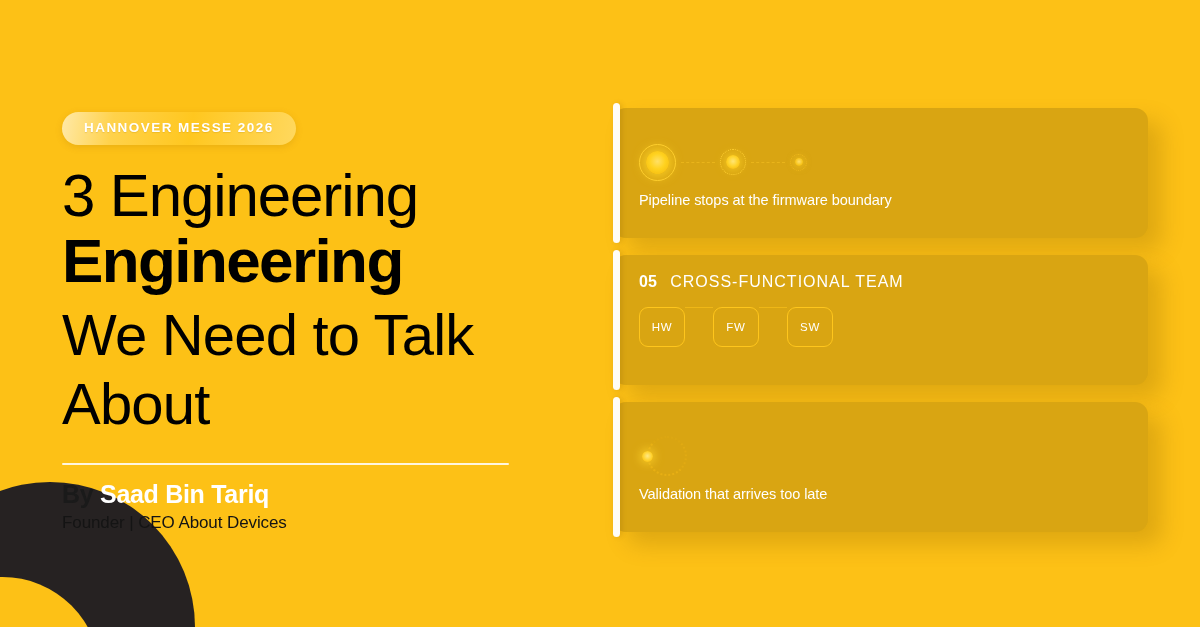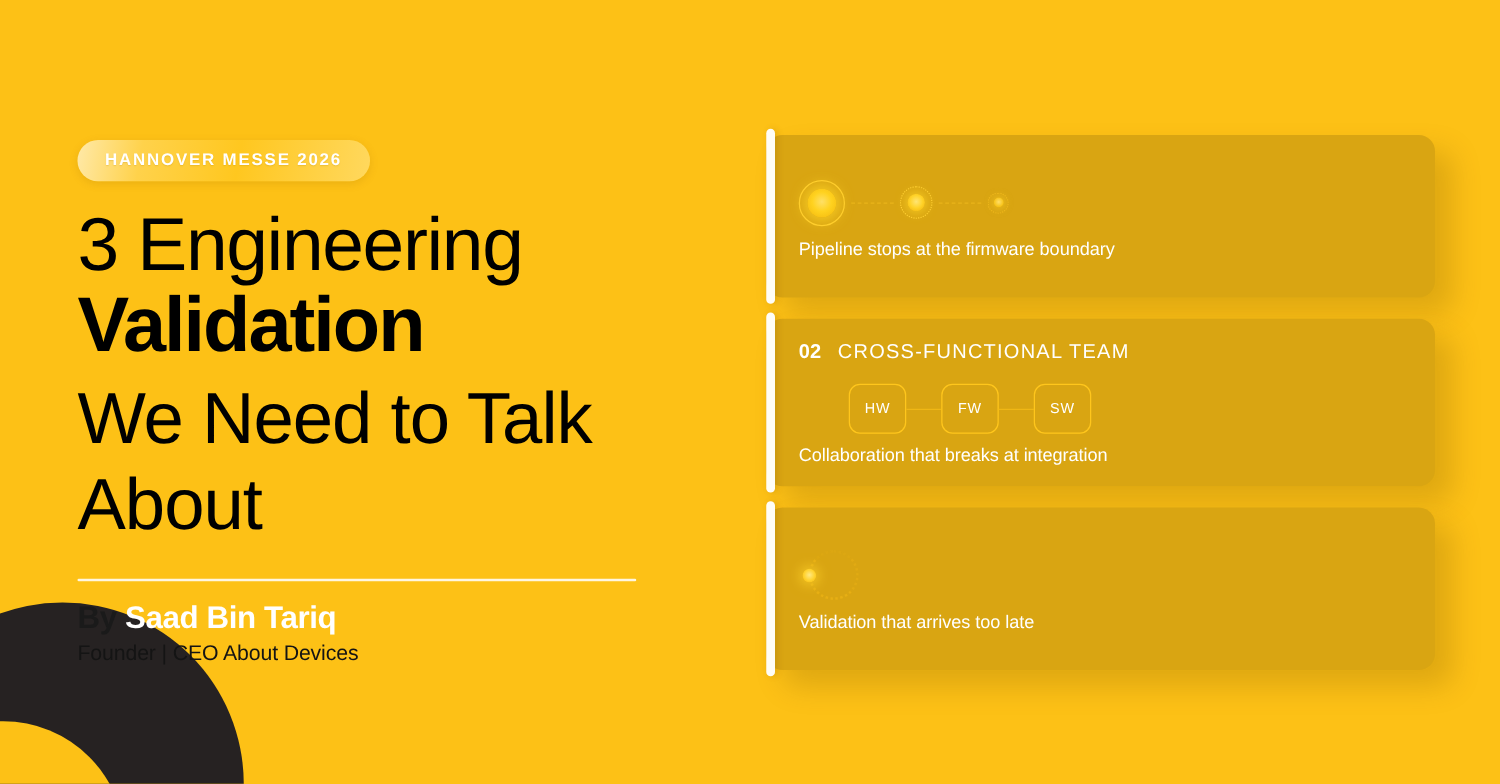--- a/index.html
+++ b/index.html
@@ -228,21 +228,21 @@
     box-shadow: 0 0 6px 1.5px rgba(250,205,40,.5);
   }
   .link-dash {
     width: 34px;
     height: 0;
     border-top: 1.6px dashed #E9B41A;
     margin: 0 5px;
   }
 
   
-  .team { display: flex; align-items: center; margin-left: 40px; }
+  .team { display: flex; align-items: flex-start; }
   .team-box {
     width: 46px; height: 40px;
     border: 1.8px solid #FFC61C;
     border-radius: 9px;
     display: flex;
     align-items: center;
     justify-content: center;
     color: #FFFFFF;
     font-size: 11.5px;
     letter-spacing: 0.7px;
@@ -290,21 +290,21 @@
     <div class="arc arc-yellow"></div>
 
   </div>
 
   <div class="left-col">
 
     <div class="badge">HANNOVER MESSE 2026</div>
 
     <div class="headline">
       <div class="headline-line1">3 Engineering</div>
-      <div class="headline-line2">Validation</div>
+      <div class="headline-line2">Engineering</div>
       <div class="headline-line3">We Need to Talk About</div>
     </div>
 
     <div class="divider"></div>
 
     <div class="author-line">
       <span class="author-by">By</span>
       <span class="author-name">Saad Bin Tariq</span>
     </div>
     <div class="author-role">Founder | CEO About Devices</div>
@@ -328,33 +328,32 @@
               <div class="dot"></div>
             </div>
         </div>
       </div>
       <div class="card-desc">Pipeline stops at the firmware boundary</div>
     </div>
 
     <div class="card">
       <div class="card-accent"></div>
       <div class="card-head">
-        <span class="card-num">02</span>
+        <span class="card-num">05</span>
         <span class="card-title">CROSS-FUNCTIONAL TEAM</span>
       </div>
       <div class="card-visual">
         <div class="team">
           <div class="team-box">HW</div>
           <div class="team-link"></div>
           <div class="team-box">FW</div>
           <div class="team-link"></div>
           <div class="team-box">SW</div>
         </div>
       </div>
-      <div class="card-desc">Collaboration that breaks at integration</div>
     </div>
 
     <div class="card">
       <div class="card-accent"></div>
       <div class="card-visual">
         <div class="spinner">
           <div class="spinner-ring"></div>
           <div class="spinner-head"></div>
         </div>
       </div>

